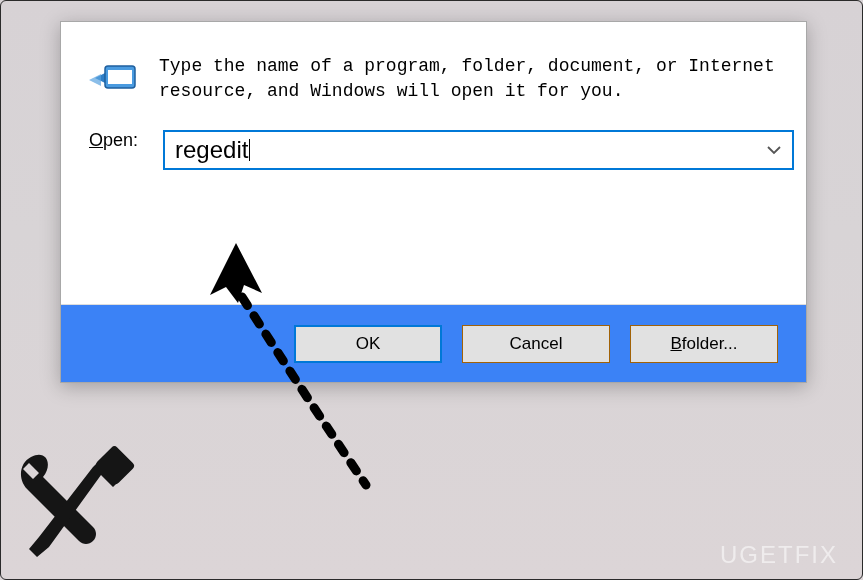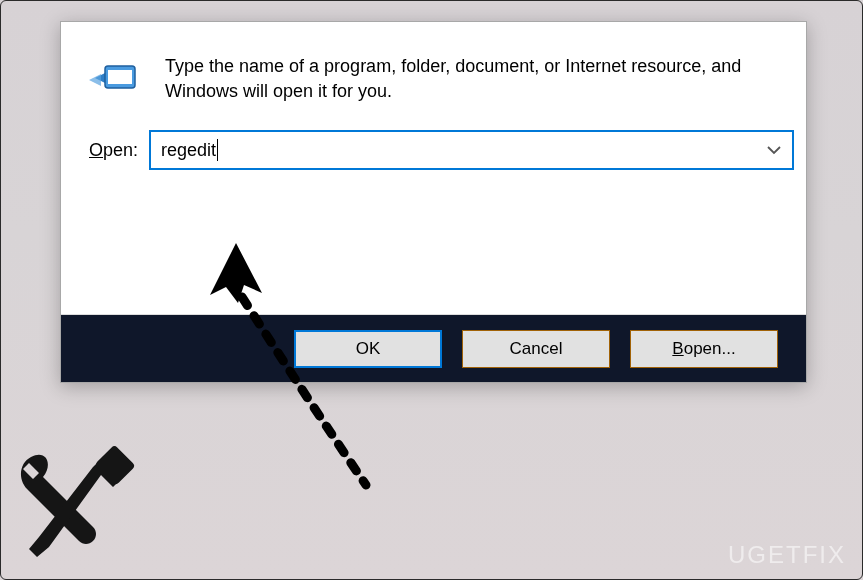--- a/index.html
+++ b/index.html
@@ -43,77 +43,79 @@
   .close-btn {
     width: 44px; height: 32px;
     display: flex; align-items: center; justify-content: center;
     cursor: pointer;
     font-size: 18px;
   }
   .content {
     padding: 32px 28px 0 28px;
     display: flex;
     align-items: flex-start;
-    gap: 28px;
+    gap: 22px;
+    font-family: Liberation Mono, monospace;
   }
   .run-icon {
     width: 48px; height: 48px;
     display: flex; align-items: center; justify-content: center;
     margin-top: 2px;
   }
   .instruction {
     font-size: 18px;
     color: #000;
     line-height: 1.4;
   }
   .input-row {
     display: flex;
-    align-items: center;
+    align-items: flex-start;
     padding: 26px 12px 0 28px;
+    gap: 14px;
   }
   .open-label {
     font-size: 18px;
     color: #000;
     width: 60px;
   }
   .open-label .ul { text-decoration: underline; }
   .combo {
     flex: 1;
     height: 40px;
     border: 2px solid #0078d7;
     display: flex;
     align-items: center;
     padding: 0 10px;
     position: relative;
     background: #fff;
   }
   .combo-text {
-    font-size: 18px;
+    font-size: 24px;
     color: #000;
   }
   .combo-caret {
     position: absolute;
     right: 10px;
     top: 50%;
     transform: translateY(-50%);
   }
   .cursor {
     display: inline-block;
     width: 1px;
     height: 22px;
     background: #000;
     vertical-align: middle;
     margin-left: 1px;
   }
   .button-row {
     position: absolute;
     bottom: 0;
     left: 0; right: 0;
-    height: 68px;
-    background: #0f172a;
+    height: 78px;
+    background: #3b82f6;
     border-top: 1px solid #dddddd;
     display: flex;
     align-items: center;
     justify-content: flex-end;
     padding-right: 28px;
     gap: 20px;
   }
   .btn {
     width: 148px;
     height: 38px;
@@ -139,21 +141,21 @@
   .tools-icon {
     position: absolute;
     left: 8px;
     bottom: 8px;
     width: 130px;
     height: 130px;
     pointer-events: none;
   }
   .watermark {
     position: absolute;
-    right: 16px;
+    right: 24px;
     bottom: 10px;
     font-size: 24px;
     letter-spacing: 2px;
     color: rgba(255,255,255,0.55);
     font-weight: 300;
     font-family: sans-serif;
   }
 </style>
 </head>
 <body>
@@ -188,21 +190,21 @@
 
   <div class="button-row">
     <div class="btn default">
         <span>OK</span>
       </div>
     <div class="btn">
         <span>Cancel</span>
       </div>
     <div class="btn">
         <span class="ul">B</span>
-        <span>open...</span>
+        <span>folder...</span>
       </div>
   </div>
 
 </div>
 
 <svg class="overlay-arrow" width="200" height="260">
   <defs></defs>
 
   <path d="M 40 6 L 66 56 L 48 48 L 42 66 L 30 50 L 14 58 Z" fill="#000"></path>
 

